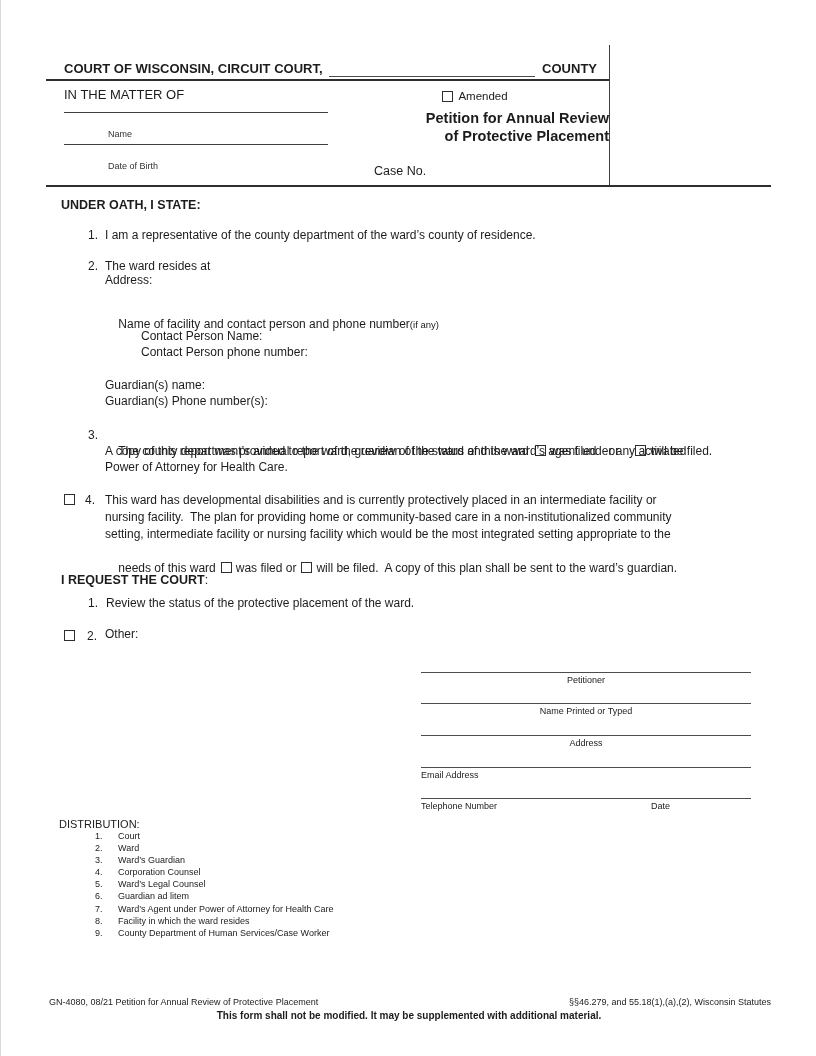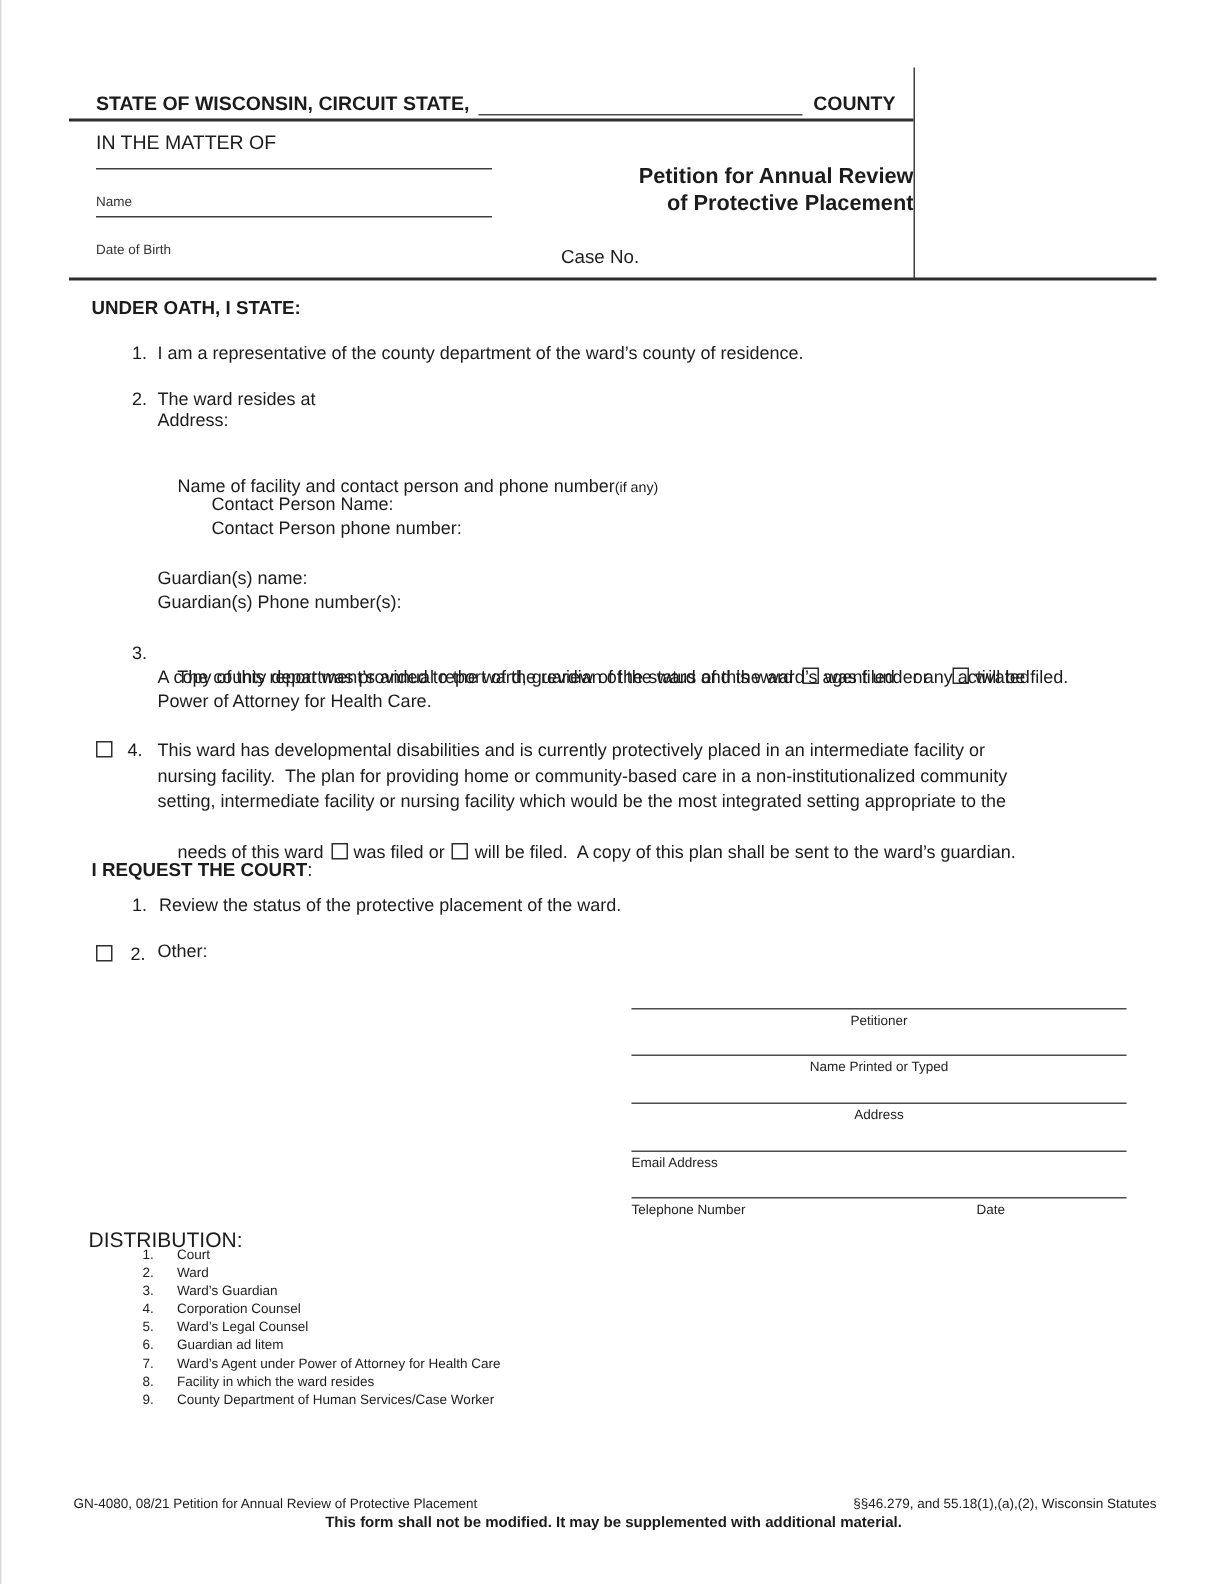--- a/index.html
+++ b/index.html
@@ -14,21 +14,21 @@
   .hline{position:absolute;border-bottom:1.5px solid #3f3f3f;}
   .vline{position:absolute;border-left:1.5px solid #3f3f3f;}
   .blank{border-bottom:1px solid #4c4c4c;align-self:flex-end;height:3px;}
   .grow{flex:1;margin-left:6px;}
   
   .fillrow{position:absolute;display:flex;font-size:12px;line-height:15px;flex-direction:column;}
   
   .bodyline{position:absolute;font-size:12px;line-height:16px;white-space:pre;}
   .cbx{display:inline-block;width:11px;height:11px;border:1px solid #2e2e2e;
        background:#fff;vertical-align:-1px;box-sizing:border-box;}
-  .small{font-size:9px;color:#333;}
+  .small{font-size:9px;color:#333;margin-left:44px;}
   
   #h-row1{left:63px;top:61px;width:533px;display:flex;font-size:13px;font-weight:bold;line-height:16px;}
   #rule1{left:45px;top:79px;width:563px;}
   #inmatter{left:63px;top:87px;font-size:13px;}
   #name-line{left:63px;top:112px;width:264px;}
   #name-label{left:63px;top:129px;}
   #dob-line{left:63px;top:144px;width:264px;}
   #dob-label{left:63px;top:161px;}
   #amended-row{left:340px;top:89px;width:268px;text-align:center;font-size:11.5px;line-height:14px;}
   #form-title{left:340px;top:109px;width:268px;text-align:right;font-size:14.5px;font-weight:bold;line-height:18px;}
@@ -40,48 +40,51 @@
   #oath-head{left:60px;top:198px;font-size:12.5px;}
   .num{position:absolute;font-size:12px;line-height:16px;}
   
   .lh17{line-height:17px;}
   
   #sig{left:420px;top:655px;width:330px;height:160px;}
   .sl{position:absolute;left:0;right:0;border-top:1px solid #4c4c4c;}
   .slab{position:absolute;font-size:9px;color:#222;}
   .slab.c{left:0;right:0;text-align:center;}
   
-  #dist-head{left:58px;top:818px;font-size:14px;}
+  #dist-head{left:58px;top:818px;font-size:11px;}
   #dist{left:50px;top:830px;}
   .drow{font-size:9px;line-height:12.1px;white-space:pre;margin-left:44px;}
   .dnum{display:inline-block;width:23px;}
   
   #footer-left{left:48px;top:997px;font-size:9px;}
   #footer-right{right:46px;top:997px;font-size:9px;text-align:right;}
   #notice{left:0;right:0;top:1010px;text-align:center;font-size:10px;font-weight:bold;}
 </style>
 </head>
 <body>
 
 <div class="page">
 
   <div id="h-row1" class="abs">
-    <span class="pre">STATE OF WISCONSIN, CIRCUIT STATE,</span>
+    <span class="pre">COURT OF WISCONSIN, CIRCUIT COURT,</span>
     <span class="blank grow"></span>
     <span class="pre" style="margin-left:7px">COUNTY</span>
   </div>
   <div id="rule1" class="rule"></div>
 
   <div id="inmatter" class="abs">IN THE MATTER OF</div>
 
   <div id="name-line" class="hline"></div>
   <div id="name-label" class="abs small">Name</div>
   <div id="dob-line" class="hline"></div>
   <div id="dob-label" class="abs small">Date of Birth</div>
 
+  <div id="amended-row" class="abs">
+    <span class="cbx" style="vertical-align:-2px;margin-right:5px"></span><span>Amended</span>
+  </div>
 
   <div id="form-title" class="abs">
     <div>Petition for Annual Review</div>
     <div>of Protective Placement</div>
   </div>
 
   <div id="caseno-row" class="fillrow">
     <span class="pre">Case No.</span>
     <span class="blank grow"></span>
   </div>

